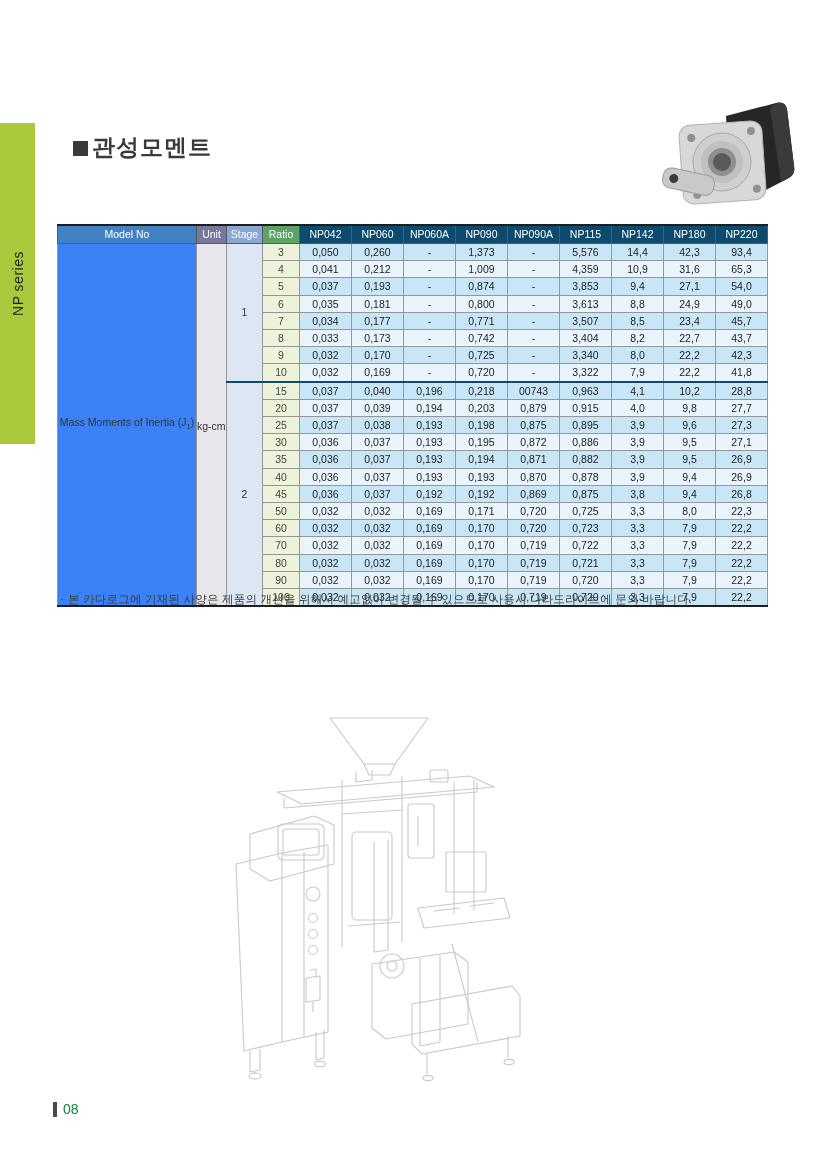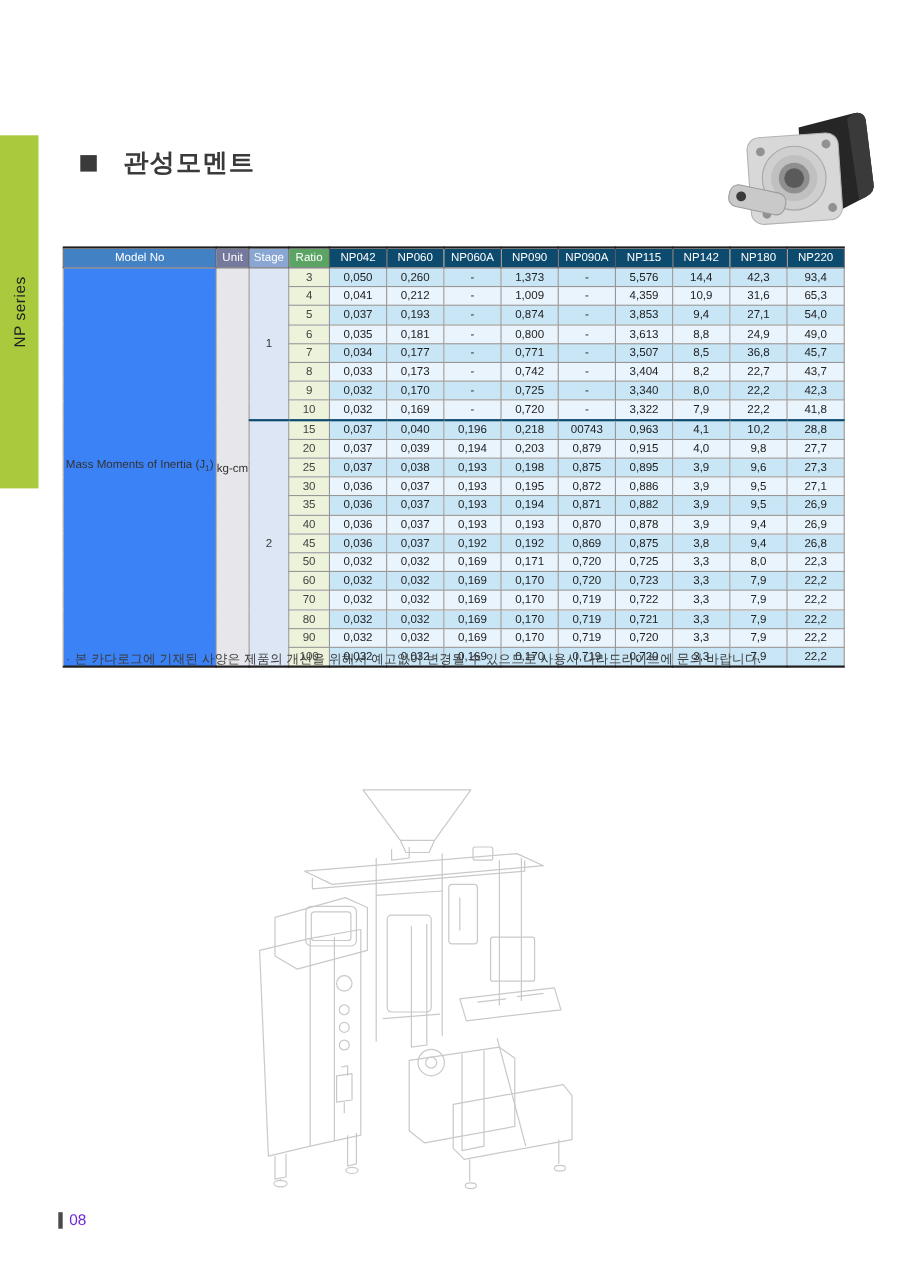--- a/index.html
+++ b/index.html
@@ -13,21 +13,21 @@
     background:#a8ca3c;
   }
   .series-label{
     position:absolute;left:-143px;top:143px;width:321px;height:35px;
     transform:rotate(-90deg);
     display:flex;align-items:center;justify-content:center;
     font-size:14px;color:#222;letter-spacing:0.5px;
   }
   
   .title-row{
-    position:absolute;left:73px;top:132px;display:flex;align-items:center;gap:24px;
+    position:absolute;left:73px;top:132px;display:flex;align-items:center;gap:4px;
   }
   .title-square{width:15px;height:15px;background:#3a3a3a;margin-top:2px;}
   .page-title{font-size:23px;font-weight:bold;color:#3a3a3a;letter-spacing:1px;}
   
   .product-photo{position:absolute;left:660px;top:96px;width:158px;height:124px;}
   
   .tbl-wrap{position:absolute;left:57px;top:224px;width:710px;}
   table.inertia{
     border-collapse:collapse;table-layout:fixed;width:710px;
     border-left:1px solid #9a9a9a;border-right:1px solid #9a9a9a;
@@ -65,21 +65,21 @@
     font-size:11.5px;color:#3a3a3a;letter-spacing:0.2px;
   }
   .footnote .bullet{margin-right:4px;}
   
   .machine-art{position:absolute;left:222px;top:712px;width:305px;height:378px;}
   
   .page-num{
     position:absolute;left:53px;top:1101px;display:flex;align-items:center;gap:6px;
   }
   .page-num .bar{width:4px;height:15px;background:#4a4a4a;}
-  .page-num .num{font-size:14px;color:#6d28d9;}
+  .page-num .num{font-size:14px;color:#15803d;}
 </style>
 </head>
 <body>
 
 <div class="series-bar">
   <div class="series-label">NP series</div>
 </div>
 
 <div class="title-row">
   <div class="title-square"></div>
@@ -198,21 +198,21 @@
         </tr>
         <tr class="dark">
           <td class="ratio-cell">7</td>
           <td class="val">0,034</td>
           <td class="val">0,177</td>
           <td class="val">-</td>
           <td class="val">0,771</td>
           <td class="val">-</td>
           <td class="val">3,507</td>
           <td class="val">8,5</td>
-          <td class="val">36,8</td>
+          <td class="val">23,4</td>
           <td class="val">45,7</td>
         </tr>
         <tr class="light">
           <td class="ratio-cell">8</td>
           <td class="val">0,033</td>
           <td class="val">0,173</td>
           <td class="val">-</td>
           <td class="val">0,742</td>
           <td class="val">-</td>
           <td class="val">3,404</td>

